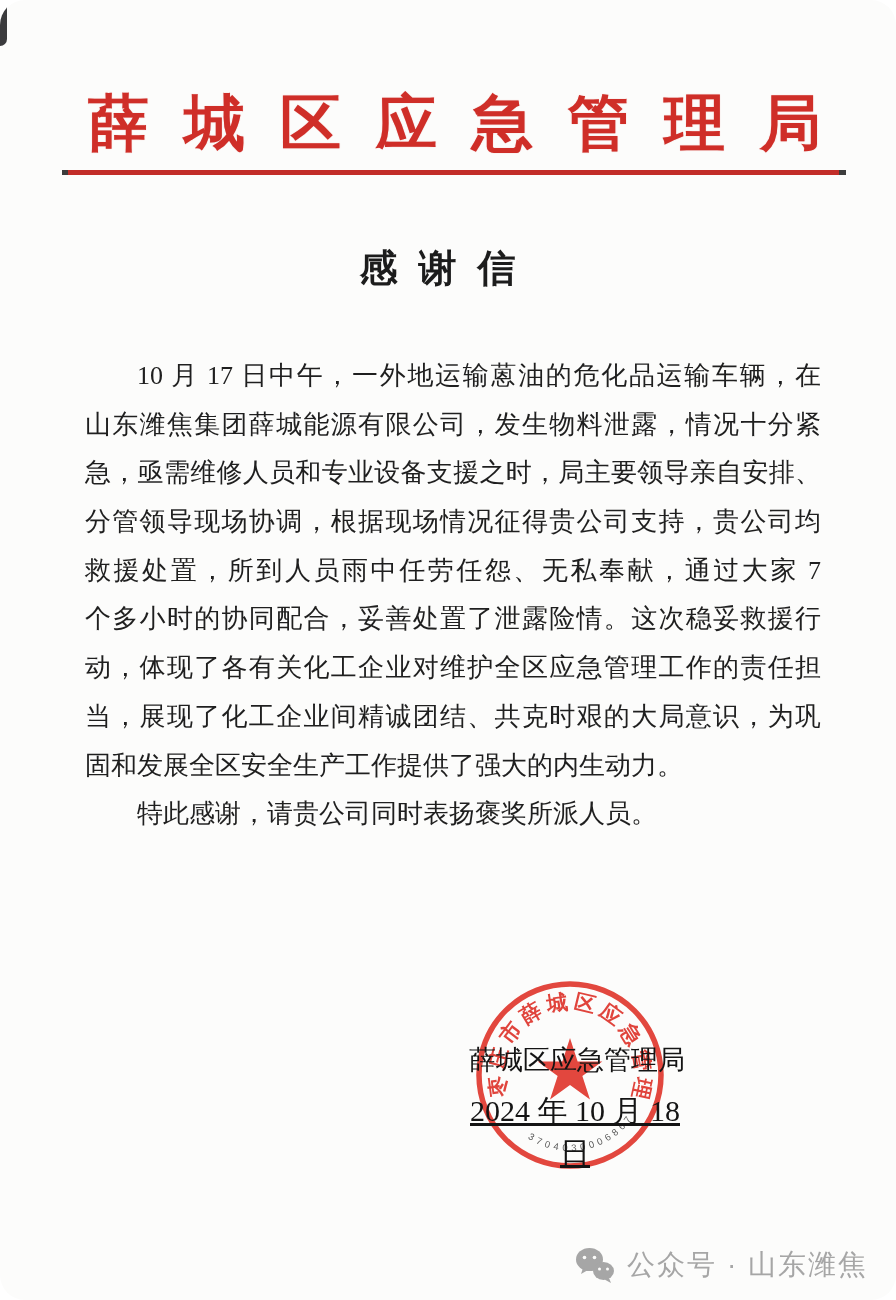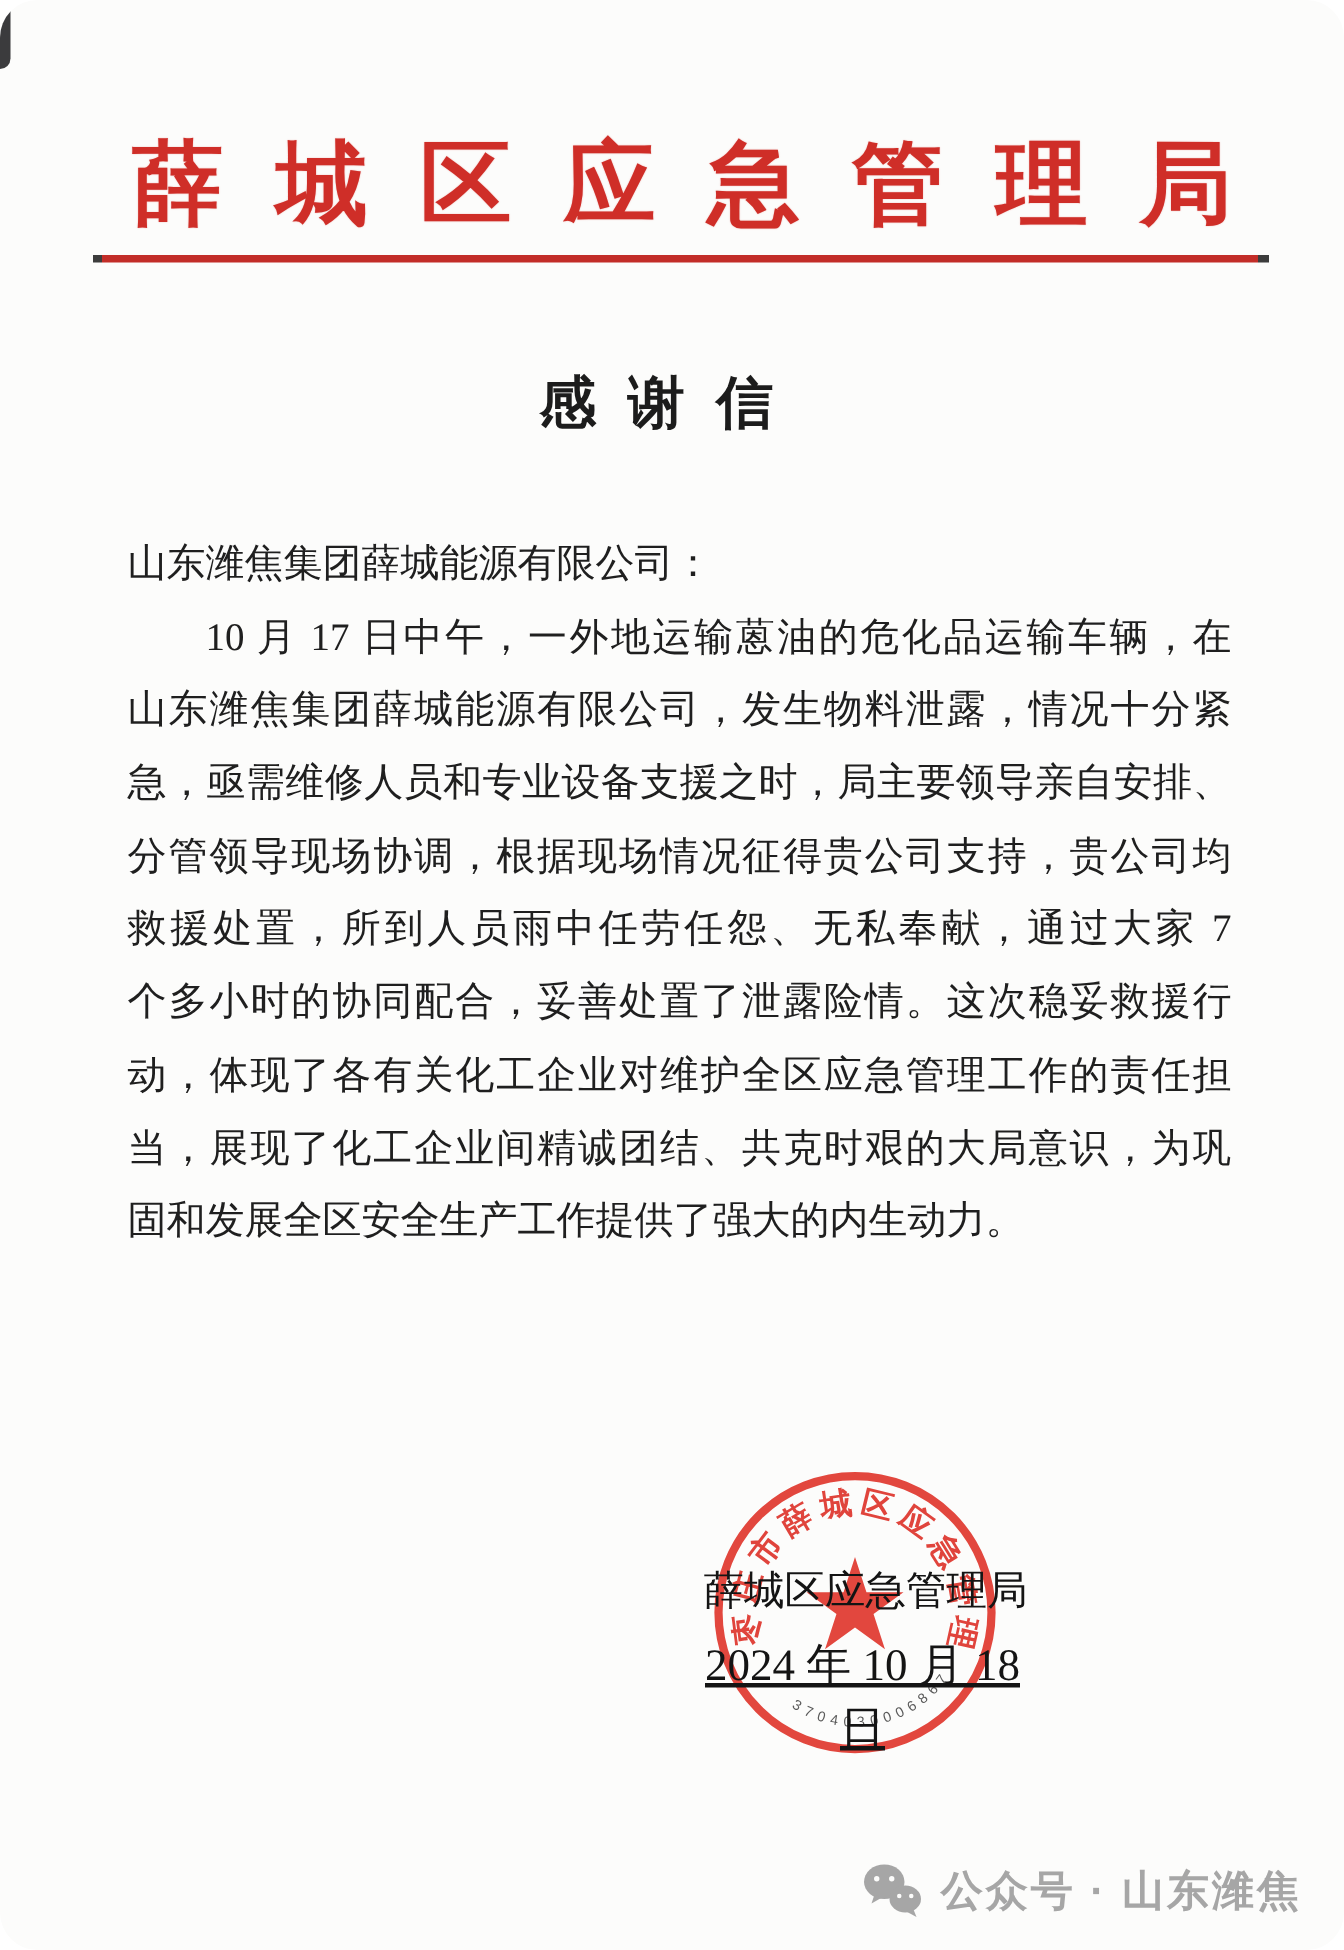--- a/index.html
+++ b/index.html
@@ -61,50 +61,50 @@
     text-decoration:underline;
   }
   
   .seal{
     position:absolute;left:470px;top:975px;width:200px;height:200px;
     z-index:2;opacity:.92;
   }
   
   .watermark{
     position:absolute;right:28px;top:1242px;height:46px;
-    display:flex;gap:12px;
+    display:flex;align-items:center;gap:12px;
     font-family:"Liberation Sans","DejaVu Sans",sans-serif;
-    color:#a6a6a6;font-size:28px;letter-spacing:2px;font-weight:bold;
+    color:#a6a6a6;font-size:28px;letter-spacing:2px;
   }
   .wechat-icon{width:40px;height:36px;display:block;}
 </style>
 </head>
 <body>
 
 <div id="page">
 
   <div class="corner-tab"></div>
 
   <div class="letterhead">薛城区应急管理局</div>
 
   <div class="letterhead-underline"></div>
 
   <div class="doc-title">感谢信</div>
 
   <div class="body-text">
-    <div class="bline">山东潍焦集团薛城能源有限公司：</div>
   <div class="bline j ind">10 月 17 日中午，一外地运输蒽油的危化品运输车辆，在</div>
       <div class="bline j">山东潍焦集团薛城能源有限公司，发生物料泄露，情况十分紧</div>
       <div class="bline j">急，亟需维修人员和专业设备支援之时，局主要领导亲自安排、</div>
       <div class="bline j">分管领导现场协调，根据现场情况征得贵公司支持，贵公司均</div>
       <div class="bline j">救援处置，所到人员雨中任劳任怨、无私奉献，通过大家 7</div>
       <div class="bline j">个多小时的协同配合，妥善处置了泄露险情。这次稳妥救援行</div>
       <div class="bline j">动，体现了各有关化工企业对维护全区应急管理工作的责任担</div>
       <div class="bline j">当，展现了化工企业间精诚团结、共克时艰的大局意识，为巩</div>
       <div class="bline">固和发展全区安全生产工作提供了强大的内生动力。</div>
+      <div class="bline ind">特此感谢，请贵公司同时表扬褒奖所派人员。</div>
     </div>
 
   <svg class="seal" viewBox="0 0 200 200" xmlns="http://www.w3.org/2000/svg">
     <defs>
       <path id="ringPath" d="M 38.0 122.6 A 66 66 0 1 1 162.0 122.6" fill="none"></path>
       <path id="serialPath" d="M 37.7 143.6 A 76 76 0 0 0 162.3 143.6" fill="none"></path>
     </defs>
     <circle cx="100" cy="100" r="91" fill="none" stroke="#e0382e" stroke-width="5.5"></circle>
     <polygon fill="#e0382e" transform="translate(100,97)" points="0,-34 7.64,-10.52 32.33,-10.51 12.36,4.02 19.98,27.51 0,13 -19.98,27.51 -12.36,4.02 -32.33,-10.51 -7.64,-10.52"></polygon>
     <text font-size="21" fill="#de352c" letter-spacing="4.5" font-family="Liberation Serif, DejaVu Serif, serif" font-weight="bold">

